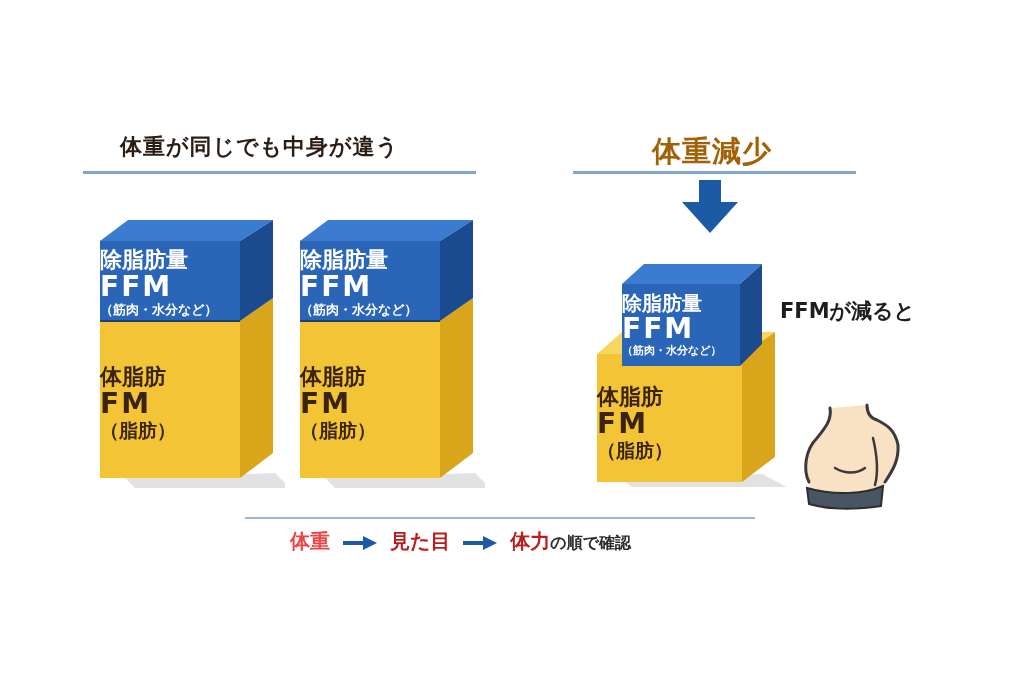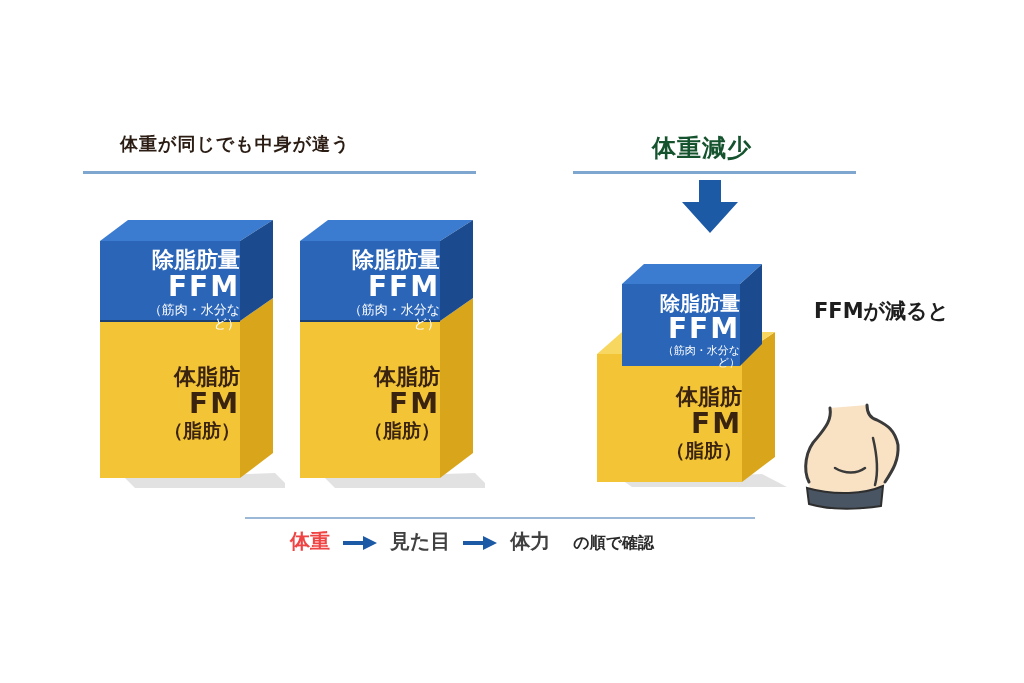--- a/index.html
+++ b/index.html
@@ -1,32 +1,32 @@
 <!DOCTYPE html>
 <html><head>
 <meta charset="utf-8">
 <style>
   html, body { margin: 0; padding: 0; background: #ffffff; }
   body { width: 1024px; height: 683px; position: relative; overflow: hidden;
          font-family: "DejaVu Sans", "Liberation Sans", sans-serif; }
   .abs { position: absolute; }
-  .title-left { left: 120px; top: 132px; font-size: 18px; font-weight: bold; color: #2b1d14; letter-spacing: 1px; white-space: nowrap; }
-  .title-right { left: 652px; top: 132px; font-size: 24px; font-weight: bold; color: #14532d; letter-spacing: 1px; white-space: nowrap; }
+  .title-left { left: 120px; top: 132px; font-size: 22px; font-weight: bold; color: #2b1d14; letter-spacing: 1px; white-space: nowrap; }
+  .title-right { left: 652px; top: 132px; font-size: 29px; font-weight: bold; color: #a16207; letter-spacing: 1px; white-space: nowrap; }
   .rule { height: 3px; background: #7ea6cf; }
-  .cube-text { position: absolute; text-align: right; font-weight: bold; line-height: 1.1; }
+  .cube-text { position: absolute; text-align: left; font-weight: bold; line-height: 1.1; }
   .blue-t { color: #ffffff; }
   .yel-t { color: #3a2410; }
   .t-big { font-size: 22px; }
   .t-mid { font-size: 28px; letter-spacing: 2px; }
-  .t-small { font-size: 13px; font-weight: normal; padding-left: 25px; }
-  .side-note { left: 814px; top: 297px; font-size: 21px; font-weight: bold; color: #1e1e1e; line-height: 1.4; white-space: nowrap; }
+  .t-small { font-size: 13px; font-weight: bold; }
+  .side-note { left: 780px; top: 297px; font-size: 21px; font-weight: bold; color: #1e1e1e; line-height: 1.4; white-space: nowrap; }
   .bottom-line { left: 290px; top: 528px; font-size: 20px; font-weight: bold; white-space: nowrap; }
   .bottom-line .dark { color: #ef4444; }
-  .bottom-line .blue { color: #404040; }
-  .bottom-line .small { font-size: 16px; color: #2a2a2a; margin-left: 23px; }
+  .bottom-line .blue { color: #b91c1c; }
+  .bottom-line .small { font-size: 16px; color: #2a2a2a; }
   .arr { display: inline-block; width: 34px; height: 14px; vertical-align: middle; margin: 0 6px; }
 </style>
 </head>
 <body>
 
 <div class="abs title-left">体重が同じでも中身が違う</div>
 <div class="abs rule" style="left:83px; top:171px; width:393px;"></div>
 
 <div class="abs title-right">体重減少</div>
 <div class="abs rule" style="left:573px; top:171px; width:283px;"></div>

